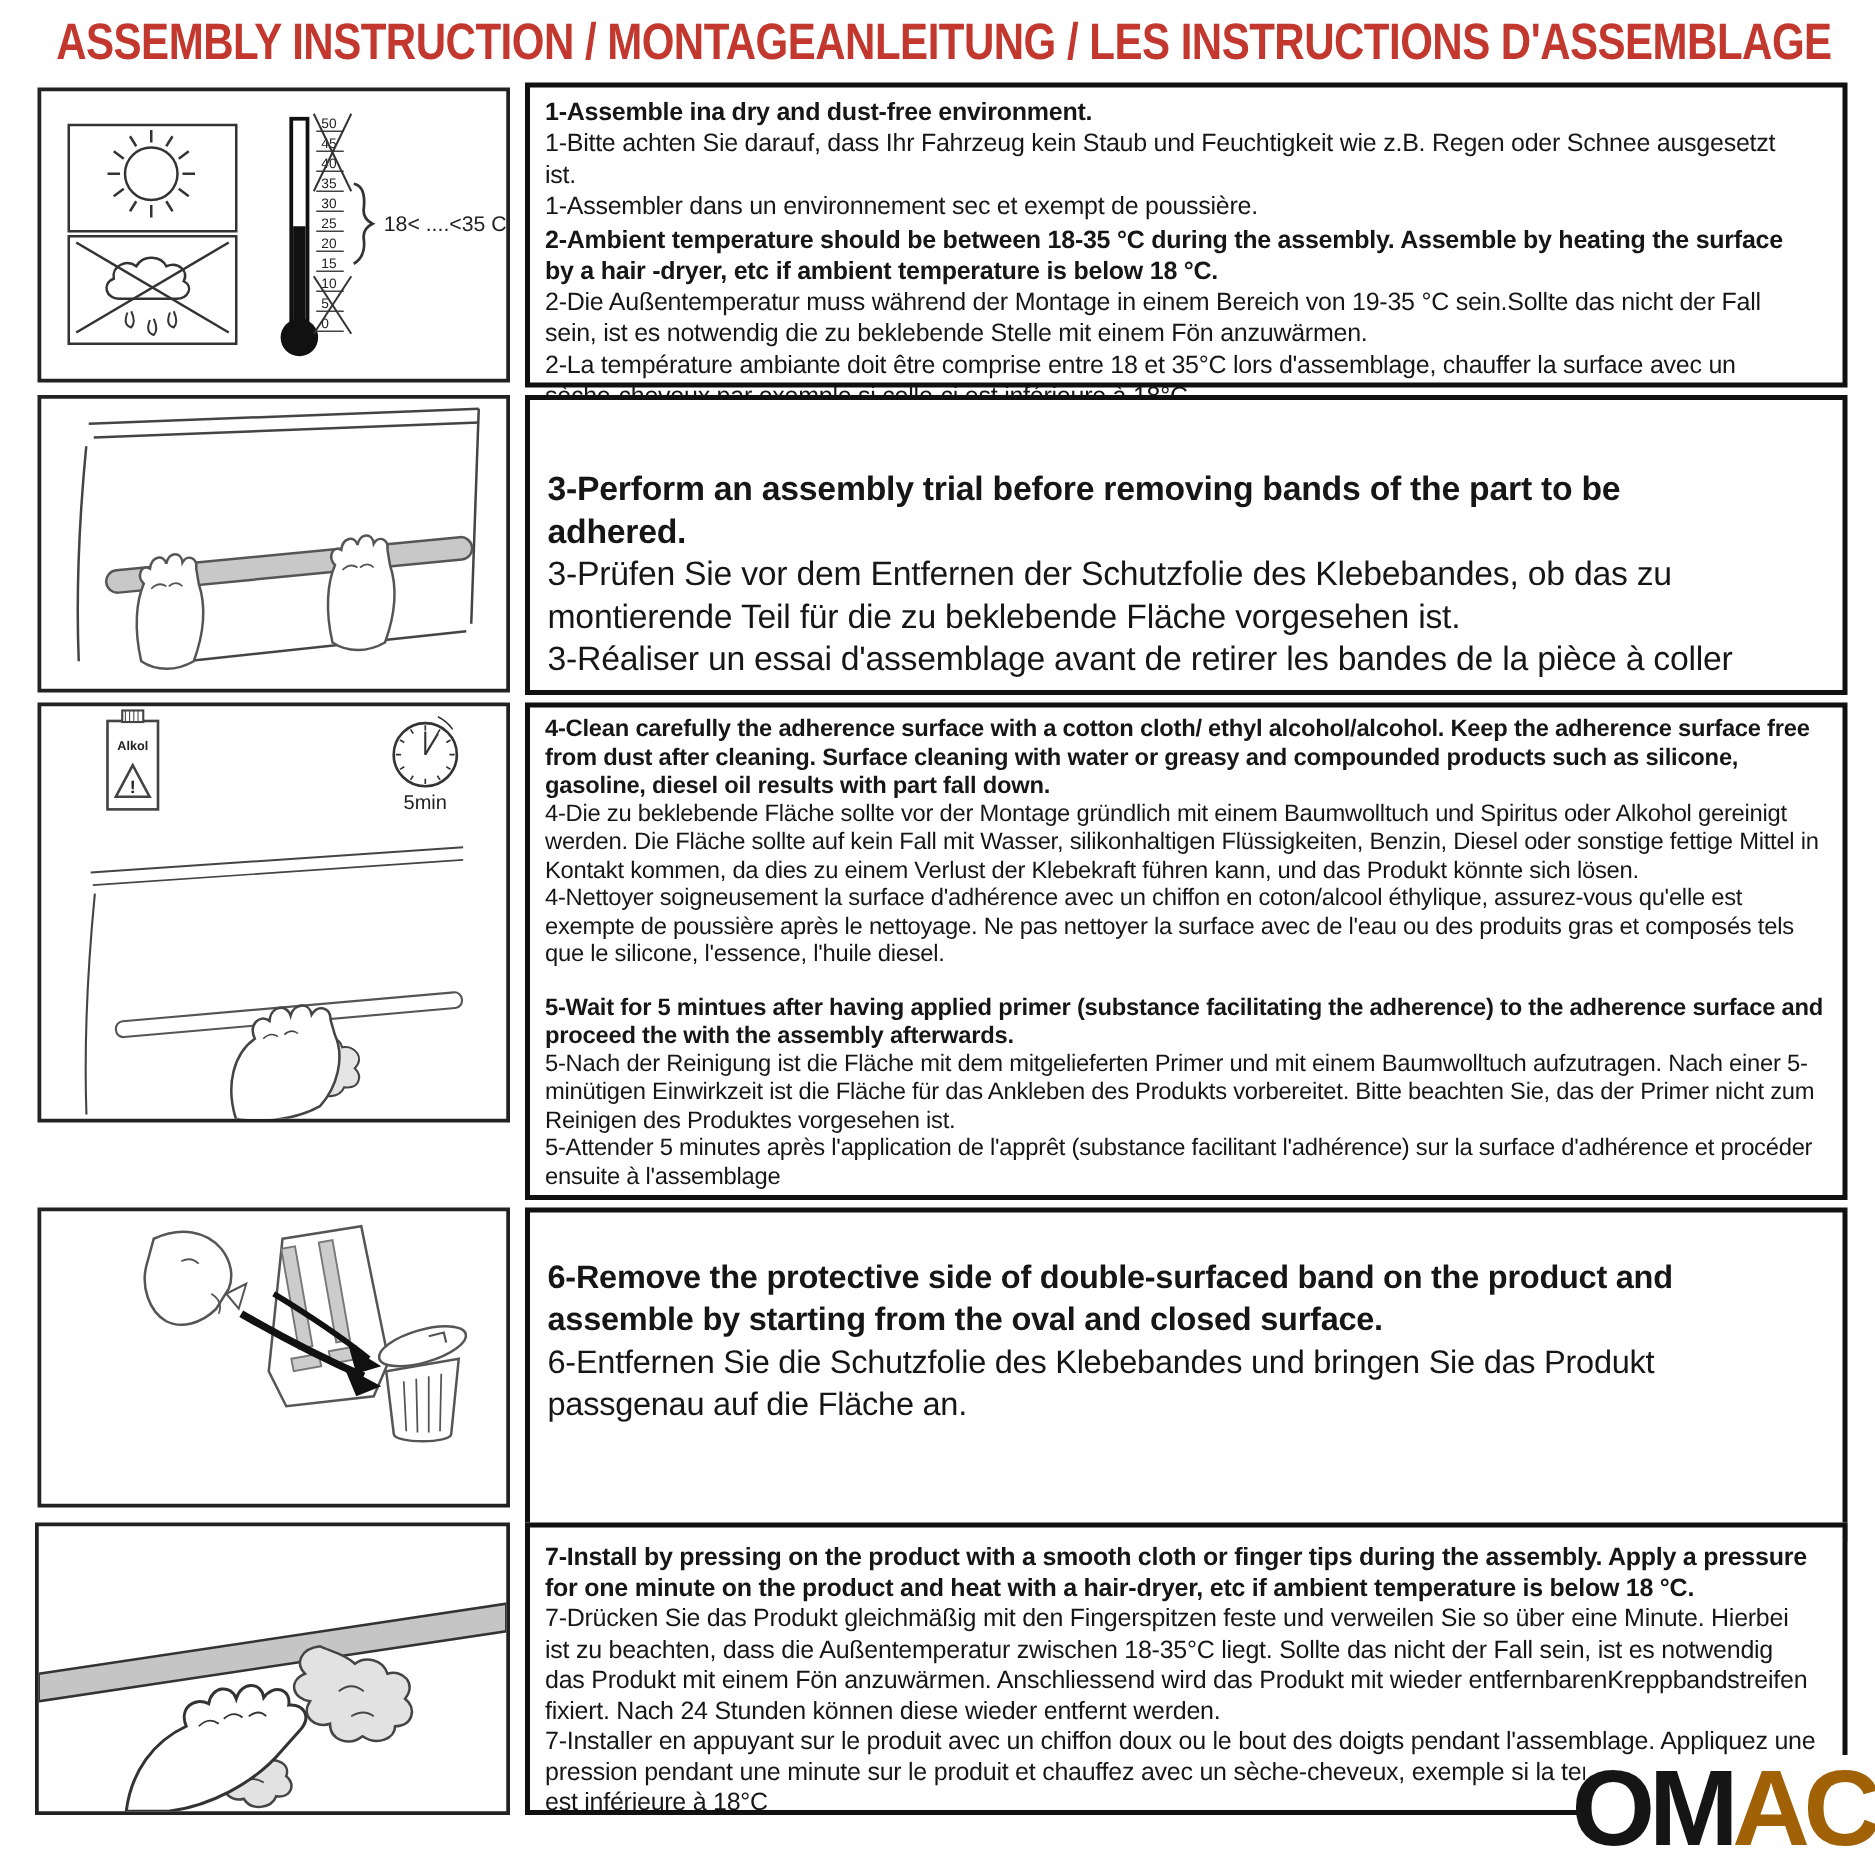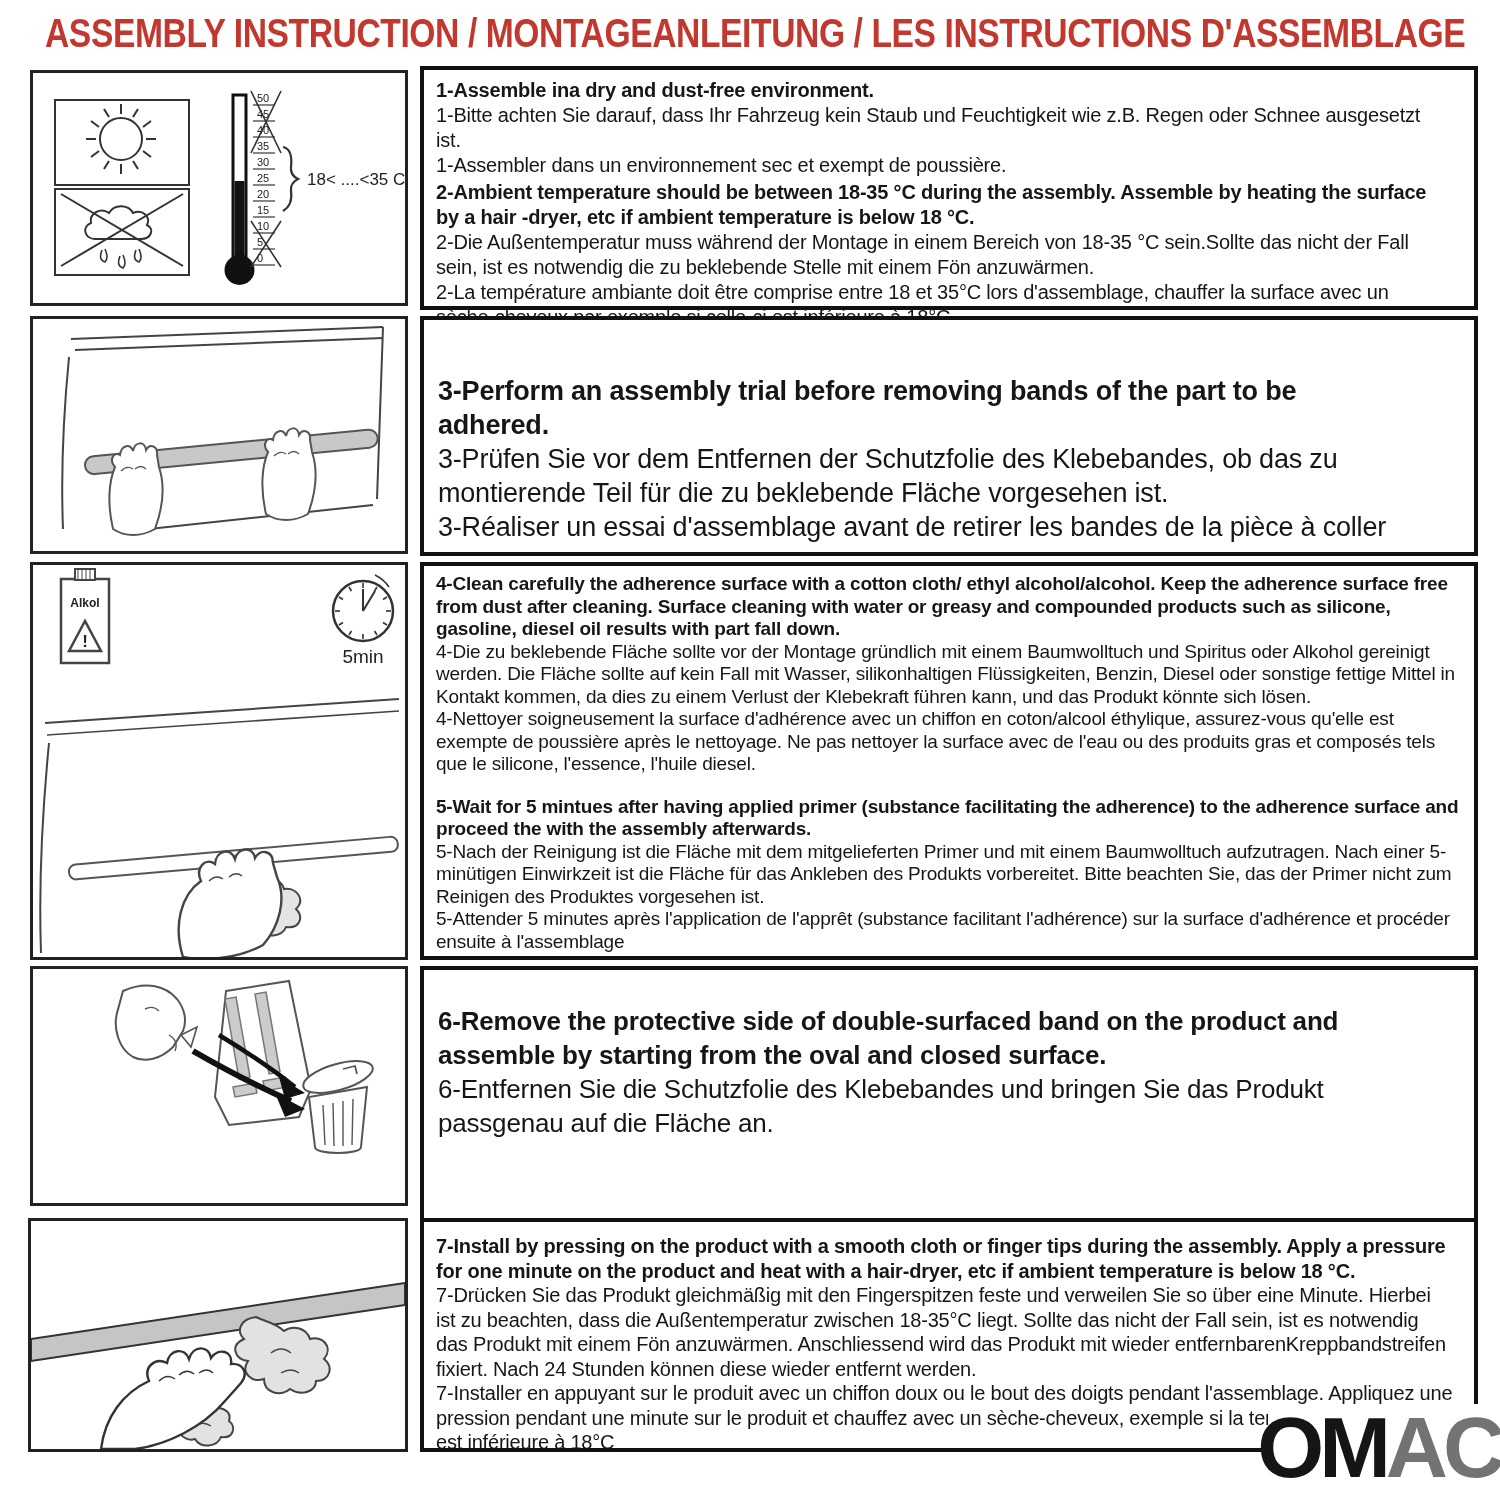--- a/index.html
+++ b/index.html
@@ -10,32 +10,32 @@
   .ibox{position:absolute;border:3px solid #222;background:#fff;box-sizing:border-box;}
   .ibox svg{position:absolute;inset:0;width:100%;height:100%;}
   .tbox{position:absolute;border:4px solid #111;background:#fff;box-sizing:border-box;letter-spacing:-0.2px;}
   .tbox p{margin:0;padding:0;}
   p.b{font-weight:700;}
   #i0{left:30px;top:70px;width:378px;height:236px;}
   #t0{left:420px;top:66px;width:1058px;height:244px;padding:8px 24px 0 12px;font-size:20px;line-height:25px;}
   #t0 .gap{margin-top:2px;}
   #i1{left:30px;top:316px;width:378px;height:238px;}
   #t1{left:420px;top:316px;width:1058px;height:240px;padding:54px 60px 0 14px;font-size:27px;line-height:34px;}
-  #i2{left:30px;top:562px;width:378px;height:398px;padding-left:27px;}
+  #i2{left:30px;top:562px;width:378px;height:336px;padding-left:27px;}
   #t2{left:420px;top:562px;width:1058px;height:398px;padding:7px 14px 0 12px;font-size:19px;line-height:22.5px;}
   #t2 .gap{margin-top:20px;}
   #i3{left:30px;top:966px;width:378px;height:240px;}
   #t3{left:420px;top:966px;width:1058px;height:268px;padding:34px 46px 0 14px;font-size:26px;line-height:34px;}
   #i4{left:28px;top:1218px;width:380px;height:234px;}
   #t4{left:420px;top:1218px;width:1058px;height:234px;padding:12px 20px 0 12px;font-size:20px;line-height:24.5px;}
   .logo{position:absolute;right:0;top:1404px;width:232px;height:86px;background:#fff;
         display:flex;align-items:center;justify-content:flex-end;
         font-weight:800;font-size:86px;letter-spacing:-5px;line-height:86px;transform:scaleY(1.0);}
   .logo .lb{color:#151515;}
-  .logo .lr{color:#737373;text-align:center;}
+  .logo .lr{color:#a16207;text-align:center;}
   svg text{font-family:"Liberation Sans",sans-serif;fill:#222;}
 </style>
 </head>
 <body>
 
 <div class="page">
 
   <div class="title">ASSEMBLY INSTRUCTION / MONTAGEANLEITUNG / LES INSTRUCTIONS D'ASSEMBLAGE</div>
 
   <div class="ibox" id="i0">
@@ -104,21 +104,21 @@
         <path d="M250,74 Q260,76 258,94 Q257,102 265,106 Q257,110 258,118 Q260,132 250,138" fill="none" stroke="#333" stroke-width="2.2"></path>
         <text x="274" y="112" font-size="17">18&lt; ....&lt;35 C</text>
       </g>
     </svg>
   </div>
   <div class="tbox" id="t0">
     <p class="b">1-Assemble ina dry and dust-free environment.</p>
     <p>1-Bitte achten Sie darauf, dass Ihr Fahrzeug kein Staub und Feuchtigkeit wie z.B. Regen oder Schnee ausgesetzt ist.</p>
     <p>1-Assembler dans un environnement sec et exempt de poussière.</p>
     <p class="b gap">2-Ambient temperature should be between 18-35 °C  during the assembly. Assemble by heating the surface by a hair -dryer, etc if ambient temperature is below 18 °C.</p>
-    <p>2-Die Außentemperatur muss während der Montage in einem Bereich von 18-35 °C  sein.Sollte das nicht der Fall sein, ist es notwendig die zu beklebende Stelle mit einem Fön anzuwärmen.</p>
+    <p>2-Die Außentemperatur muss während der Montage in einem Bereich von 19-35 °C  sein.Sollte das nicht der Fall sein, ist es notwendig die zu beklebende Stelle mit einem Fön anzuwärmen.</p>
     <p>2-La température ambiante doit être comprise entre 18 et 35°C lors d'assemblage, chauffer la surface avec un sèche-cheveux par exemple si celle-ci est inférieure à 18°C.</p>
   </div>
 
   <div class="ibox" id="i1">
     <svg viewBox="0 0 372 232">
       <g stroke="#444" stroke-width="2" fill="none">
         <path d="M38,20 L350,8"></path>
         <path d="M42,31 L350,19"></path>
         <path d="M36,38 C30,100 28,160 30,210"></path>
         <path d="M350,8 L344,180"></path>

